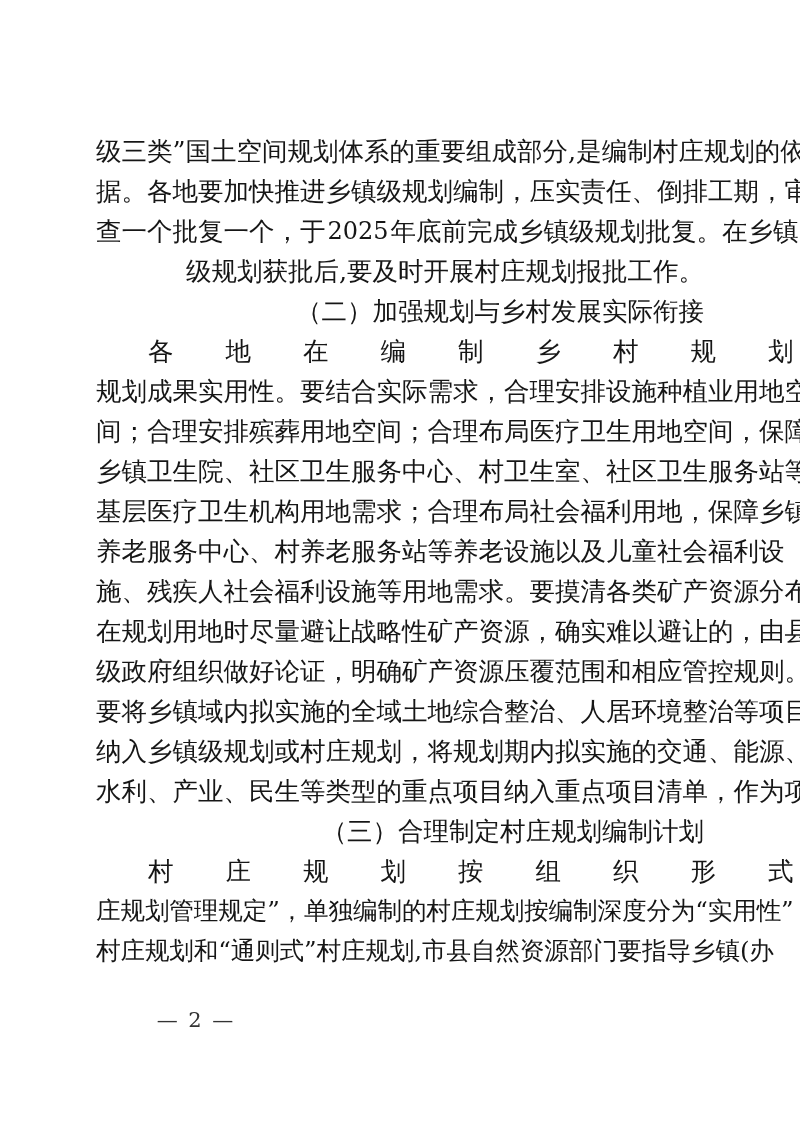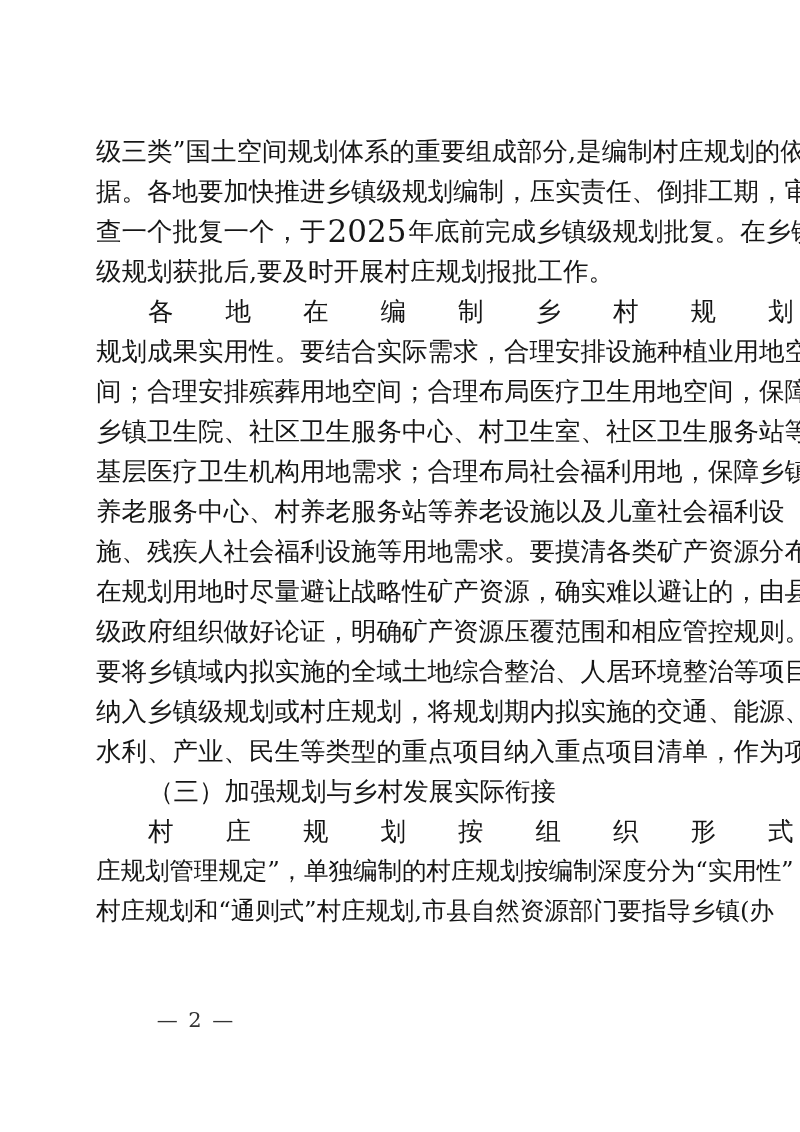--- a/index.html
+++ b/index.html
@@ -56,26 +56,26 @@
     letter-spacing: -0.15px;
   }
 
   
   .line.indent2 {
     text-indent: 52px;
   }
 
   
   .line.flush {
-    text-align: left;
+    text-align: right;
   }
 
   .num {
     font-family: "DejaVu Serif", "Liberation Serif", serif;
-    font-size: 31px;
+    font-size: 24px;
     padding: 0 2px;
   }
 
   .page-number {
     position: absolute;
     left: 96px;
     top: 1008px;
     width: 200px;
     text-align: center;
     font-size: 21px;
@@ -177,20 +177,21 @@
           <span>批</span>
           <span>复</span>
           <span>。</span>
           <span>在</span>
           <span>乡</span>
           <span>镇</span>
         </div>
       <div class="line flush">级规划获批后,要及时开展村庄规划报批工作。</div>
     </div>
 
+    <div class="line flush indent2">（二）加强规划与乡村发展实际衔接</div>
 
     <div>
       <div class="line justify indent2">
           <span style="width: 52px;"></span>
           <span>各</span>
           <span>地</span>
           <span>在</span>
           <span>编</span>
           <span>制</span>
           <span>乡</span>
@@ -523,21 +524,21 @@
           <span>目</span>
           <span>清</span>
           <span>单</span>
           <span>，</span>
           <span>作</span>
           <span>为</span>
           <span>项</span>
         </div>
     </div>
 
-    <div class="line flush indent2">（三）加强规划与乡村发展实际衔接</div>
+    <div class="line flush indent2">（三）合理制定村庄规划编制计划</div>
 
     <div>
       <div class="line justify indent2">
           <span style="width: 52px;"></span>
           <span>村</span>
           <span>庄</span>
           <span>规</span>
           <span>划</span>
           <span>按</span>
           <span>组</span>

